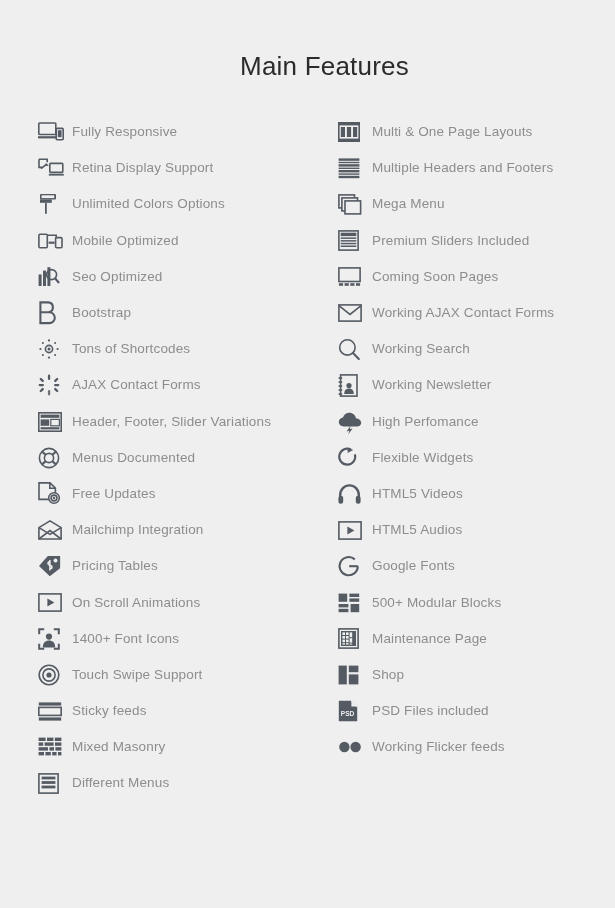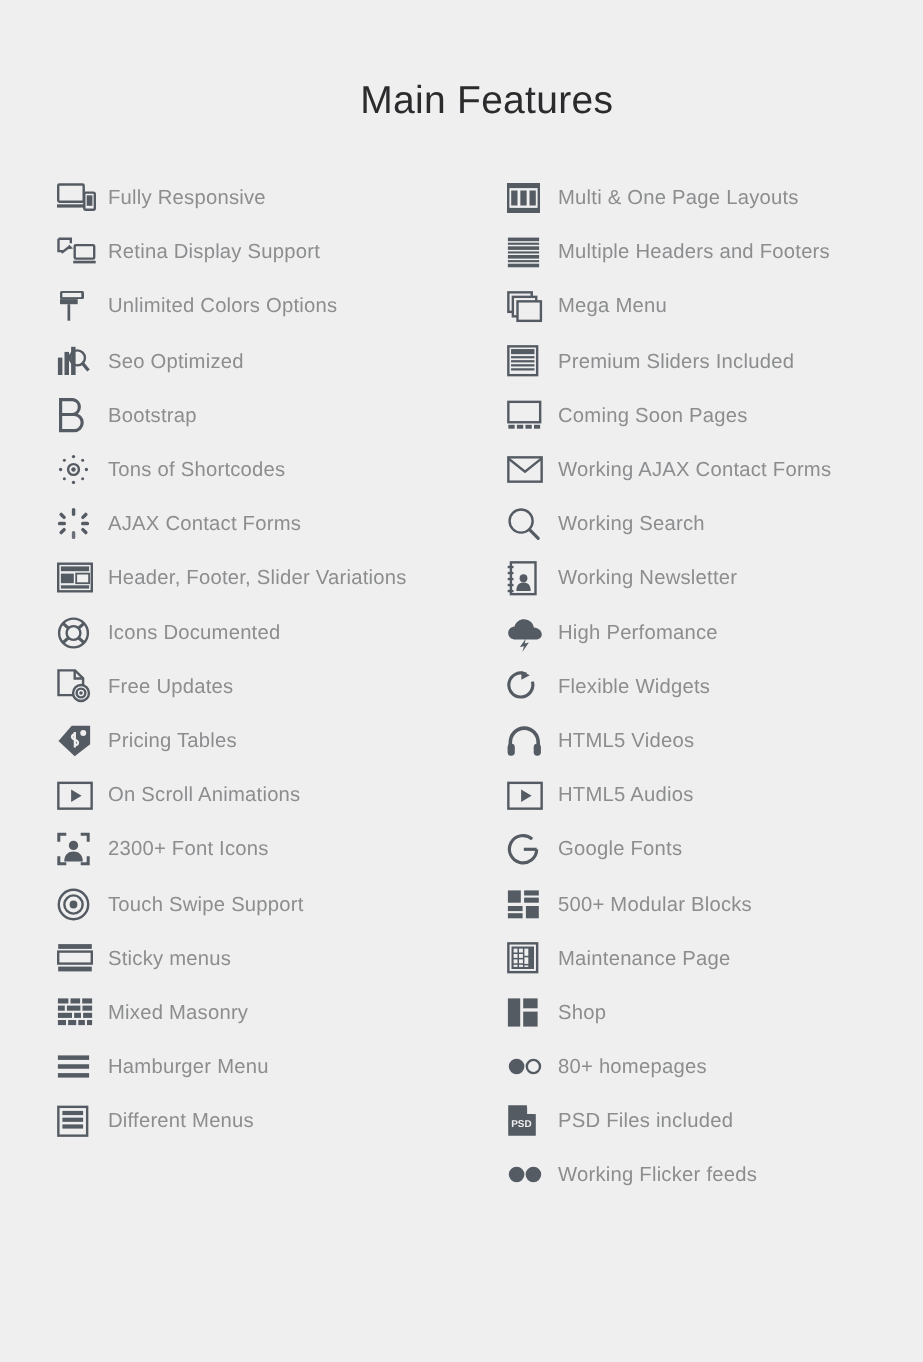--- a/index.html
+++ b/index.html
@@ -112,20 +112,31 @@
        <rect x="2" y="1" width="16" height="5.4" rx="1" fill="currentColor"></rect>
        <rect x="3.6" y="2.3" width="12.6" height="2.8" fill="#efeff0"></rect>
        <rect x="2" y="6.4" width="11.8" height="3.4" fill="currentColor"></rect>
        <rect x="7" y="9.8" width="1.8" height="11" fill="currentColor"></rect>
      </svg>
           </span>
           <span class="feature-label">Unlimited Colors Options</span>
         </div>
         <div class="feature-row">
           <span class="feature-icon">
+            <svg width="26" height="18" viewBox="0 0 26 18">
+       <rect x="0.9" y="2.2" width="8.4" height="13.6" rx="1" stroke="currentColor" fill="none" stroke-width="1.6"></rect>
+       <rect x="17.6" y="5.6" width="6.4" height="10.2" rx="1" stroke="currentColor" fill="none" stroke-width="1.6"></rect>
+       <path d="M9.3 3.2 H18.2 V6.2" stroke="currentColor" fill="none" stroke-width="1.6"></path>
+       <rect x="10.6" y="9.6" width="6" height="2.2" fill="currentColor"></rect>
+     </svg>
+          </span>
+          <span class="feature-label">Mobile Optimized</span>
+        </div>
+        <div class="feature-row">
+          <span class="feature-icon">
             <svg width="22" height="22" viewBox="0 0 22 22">
        <rect x="0.6" y="8.4" width="3" height="11.6" fill="currentColor"></rect>
        <rect x="5" y="4.6" width="3" height="15.4" fill="currentColor"></rect>
        <rect x="9.4" y="1.2" width="3" height="18.8" fill="currentColor"></rect>
        <circle cx="13.6" cy="8.6" r="5" stroke="currentColor" fill="none" stroke-width="1.6"></circle>
        <path d="M17.2 12.4 L21 17" stroke="currentColor" stroke-width="2.2" fill="none"></path>
      </svg>
           </span>
           <span class="feature-label">Seo Optimized</span>
         </div>
@@ -192,36 +203,46 @@
        <circle cx="11" cy="11" r="9.6" stroke="currentColor" fill="none" stroke-width="1.6"></circle>
        <circle cx="11" cy="11" r="4.6" stroke="currentColor" fill="none" stroke-width="1.6"></circle>
        <g stroke="currentColor" stroke-width="2.1">
          <path d="M3.8 4.4 L7.9 8"></path>
                 <path d="M18.2 4.4 L14.1 8"></path>
          <path d="M3.8 17.6 L7.9 14"></path>
                 <path d="M18.2 17.6 L14.1 14"></path>
        </g>
      </svg>
           </span>
-          <span class="feature-label">Icons Documented</span>
+          <span class="feature-label">Menus Documented</span>
         </div>
         <div class="feature-row">
           <span class="feature-icon">
             <svg width="22" height="23" viewBox="0 0 22 23">
        <path d="M1 0.9 H12 L17.4 6.2 V17.4 H1 Z" stroke="currentColor" fill="none" stroke-width="1.6"></path>
        <path d="M11.8 1.1 V6.3 H17" stroke="currentColor" fill="none" stroke-width="1.6"></path>
        <circle cx="16" cy="16" r="5.3" fill="#efeff0" stroke="currentColor" stroke-width="1.6"></circle>
        <circle cx="16" cy="16" r="2.9" stroke="currentColor" fill="none" stroke-width="1.6"></circle>
        <circle cx="16" cy="16" r="1.2" fill="currentColor"></circle>
      </svg>
           </span>
           <span class="feature-label">Free Updates</span>
         </div>
         <div class="feature-row">
           <span class="feature-icon">
+            <svg width="24" height="20" viewBox="0 0 24 20">
+       <path d="M0.9 7.6 L12 0.9 L23.1 7.6 V19 H0.9 Z" stroke="currentColor" fill="none" stroke-width="1.6"></path>
+       <path d="M0.9 19 L12 10.6 L23.1 19" stroke="currentColor" fill="none" stroke-width="1.6"></path>
+       <path d="M0.9 7.6 L12 14.4 L23.1 7.6" stroke="currentColor" fill="none" stroke-width="1.6"></path>
+     </svg>
+          </span>
+          <span class="feature-label">Mailchimp Integration</span>
+        </div>
+        <div class="feature-row">
+          <span class="feature-icon">
             <svg width="23" height="22" viewBox="0 0 23 22">
        <path d="M9.8 0.9 L22.1 0.9 L22.1 13.2 L11.8 21.2 L1 11 Z" fill="currentColor"></path>
        <circle cx="17.5" cy="5.6" r="2" fill="#efeff0"></circle>
        <path d="M12.6 6.4 C11 6.4 10 7.3 10 8.4 C10 10.4 14 10 14 12
                 C14 13.2 12.9 14 11.3 14 M11.9 5 V15.4" stroke="#efeff0" stroke-width="1.5" fill="none"></path>
      </svg>
           </span>
           <span class="feature-label">Pricing Tables</span>
         </div>
         <div class="feature-row">
@@ -240,41 +261,41 @@
        <g stroke="currentColor" stroke-width="2" fill="none">
          <path d="M1.2 6.2 V1.2 H6.2"></path>
                 <path d="M15.8 1.2 H20.8 V6.2"></path>
          <path d="M20.8 15.8 V20.8 H15.8"></path>
                 <path d="M6.2 20.8 H1.2 V15.8"></path>
        </g>
        <circle cx="11" cy="8.6" r="3.1" fill="currentColor"></circle>
        <path d="M4.8 19.4 C4.8 14.6 7.6 12.6 11 12.6 C14.4 12.6 17.2 14.6 17.2 19.4 Z" fill="currentColor"></path>
      </svg>
           </span>
-          <span class="feature-label">2300+ Font Icons</span>
+          <span class="feature-label">1400+ Font Icons</span>
         </div>
         <div class="feature-row">
           <span class="feature-icon">
             <svg width="22" height="22" viewBox="0 0 22 22">
        <circle cx="11" cy="11" r="9.8" stroke="currentColor" fill="none" stroke-width="1.6"></circle>
        <circle cx="11" cy="11" r="6.1" stroke="currentColor" fill="none" stroke-width="1.6"></circle>
        <circle cx="11" cy="11" r="2.6" fill="currentColor"></circle>
      </svg>
           </span>
           <span class="feature-label">Touch Swipe Support</span>
         </div>
         <div class="feature-row">
           <span class="feature-icon">
             <svg width="24" height="19" viewBox="0 0 24 19">
        <rect x="0.8" y="0.4" width="22.4" height="3.2" fill="currentColor"></rect>
        <rect x="0.8" y="5.4" width="22.4" height="8" stroke="currentColor" fill="none" stroke-width="1.6"></rect>
        <rect x="0.8" y="15.4" width="22.4" height="3.2" fill="currentColor"></rect>
      </svg>
           </span>
-          <span class="feature-label">Sticky menus</span>
+          <span class="feature-label">Sticky feeds</span>
         </div>
         <div class="feature-row">
           <span class="feature-icon">
             <svg width="24" height="20" viewBox="0 0 24 20">
        <g fill="currentColor">
          <rect x="0.6" y="0.6" width="7" height="3.4"></rect>
          <rect x="9" y="0.6" width="6.4" height="3.4"></rect>
          <rect x="16.8" y="0.6" width="6.6" height="3.4"></rect>
          <rect x="0.6" y="5.4" width="4.6" height="3.4"></rect>
          <rect x="6.6" y="5.4" width="9" height="3.4"></rect>
@@ -283,32 +304,20 @@
          <rect x="11.4" y="10.2" width="4.6" height="3.4"></rect>
          <rect x="17.4" y="10.2" width="6" height="3.4"></rect>
          <rect x="0.6" y="15" width="5.4" height="3.4"></rect>
          <rect x="7.4" y="15" width="5.4" height="3.4"></rect>
          <rect x="14.2" y="15" width="4.4" height="3.4"></rect>
          <rect x="20" y="15" width="3.4" height="3.4"></rect>
        </g>
      </svg>
           </span>
           <span class="feature-label">Mixed Masonry</span>
-        </div>
-        <div class="feature-row">
-          <span class="feature-icon">
-            <svg width="22" height="16" viewBox="0 0 22 16">
-       <g fill="currentColor">
-         <rect x="0.6" y="0.6" width="20.8" height="3"></rect>
-         <rect x="0.6" y="6.5" width="20.8" height="3"></rect>
-         <rect x="0.6" y="12.4" width="20.8" height="3"></rect>
-       </g>
-     </svg>
-          </span>
-          <span class="feature-label">Hamburger Menu</span>
         </div>
         <div class="feature-row">
           <span class="feature-icon">
             <svg width="21" height="21" viewBox="0 0 21 21">
        <rect x="0.9" y="0.9" width="19.2" height="19.2" stroke="currentColor" fill="none" stroke-width="1.6"></rect>
        <g fill="currentColor">
          <rect x="3.6" y="3.6" width="13.8" height="2.8"></rect>
          <rect x="3.6" y="8.1" width="13.8" height="2.8"></rect>
          <rect x="3.6" y="12.6" width="13.8" height="2.8"></rect>
        </g>
@@ -516,29 +525,20 @@
          <rect x="0.6" y="0.6" width="8.2" height="18.8"></rect>
          <rect x="10.8" y="0.6" width="9.6" height="6.6"></rect>
          <rect x="10.8" y="9.4" width="9.6" height="10"></rect>
        </g>
      </svg>
           </span>
           <span class="feature-label">Shop</span>
         </div>
         <div class="feature-row">
           <span class="feature-icon">
-            <svg width="24" height="14" viewBox="0 0 24 14">
-       <circle cx="6.4" cy="7" r="5.2" fill="currentColor"></circle>
-       <circle cx="17.6" cy="7" r="4.4" stroke="currentColor" fill="none" stroke-width="1.6"></circle>
-     </svg>
-          </span>
-          <span class="feature-label">80+ homepages</span>
-        </div>
-        <div class="feature-row">
-          <span class="feature-icon">
             <svg width="20" height="22" viewBox="0 0 20 22">
        <path d="M0.8 0.8 H13.2 L19.2 6.8 V21.2 H0.8 Z" fill="currentColor"></path>
        <path d="M13.4 1 V6.6 H18.8" fill="#efeff0"></path>
        <path d="M13.4 1 L18.8 6.6" stroke="#efeff0" stroke-width="1.1" fill="none"></path>
        <text x="9.6" y="15.6" font-family="Liberation Sans, sans-serif" font-size="6.6" font-weight="bold" fill="#efeff0" text-anchor="middle">PSD</text>
      </svg>
           </span>
           <span class="feature-label">PSD Files included</span>
         </div>
         <div class="feature-row">

